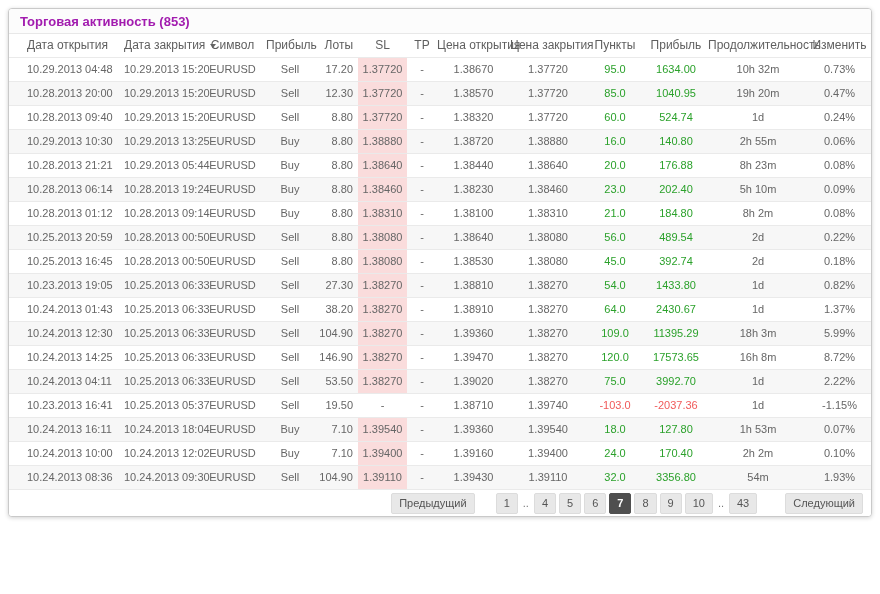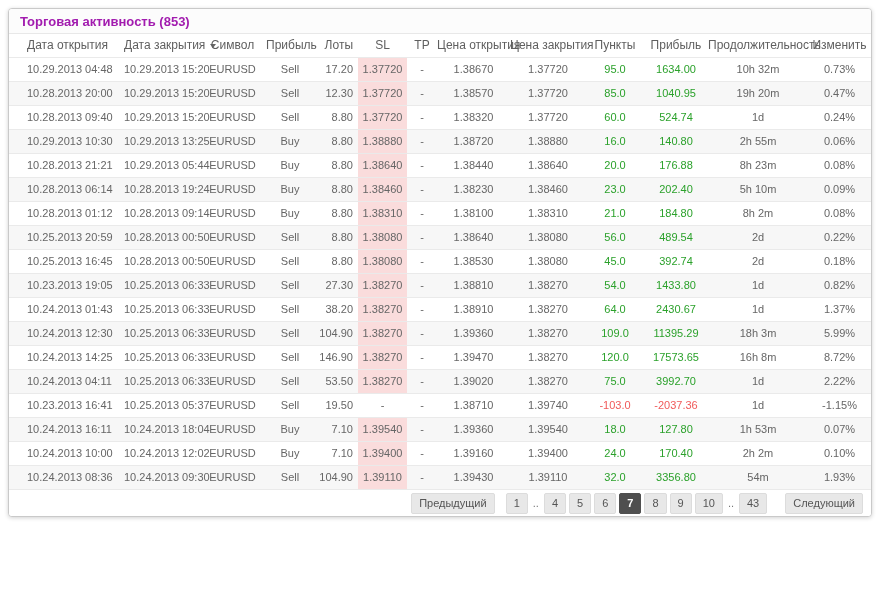--- a/index.html
+++ b/index.html
@@ -70,21 +70,21 @@
     vertical-align: middle;
   }
 
   .footer {
     display: flex;
     justify-content: flex-end;
     align-items: center;
     height: 27px;
     border-top: 1px solid #eaeaea;
     padding: 0 8px;
-    gap: 6px;
+    gap: 16px;
     background: #fff;
   }
   .pg-btn {
     font-family: "Liberation Sans", "DejaVu Sans", sans-serif;
     font-size: 11px;
     color: #555;
     background: #e8e8e8;
     border: 1px solid #dcdcdc;
     border-radius: 2px;
     padding: 3px 7px;

